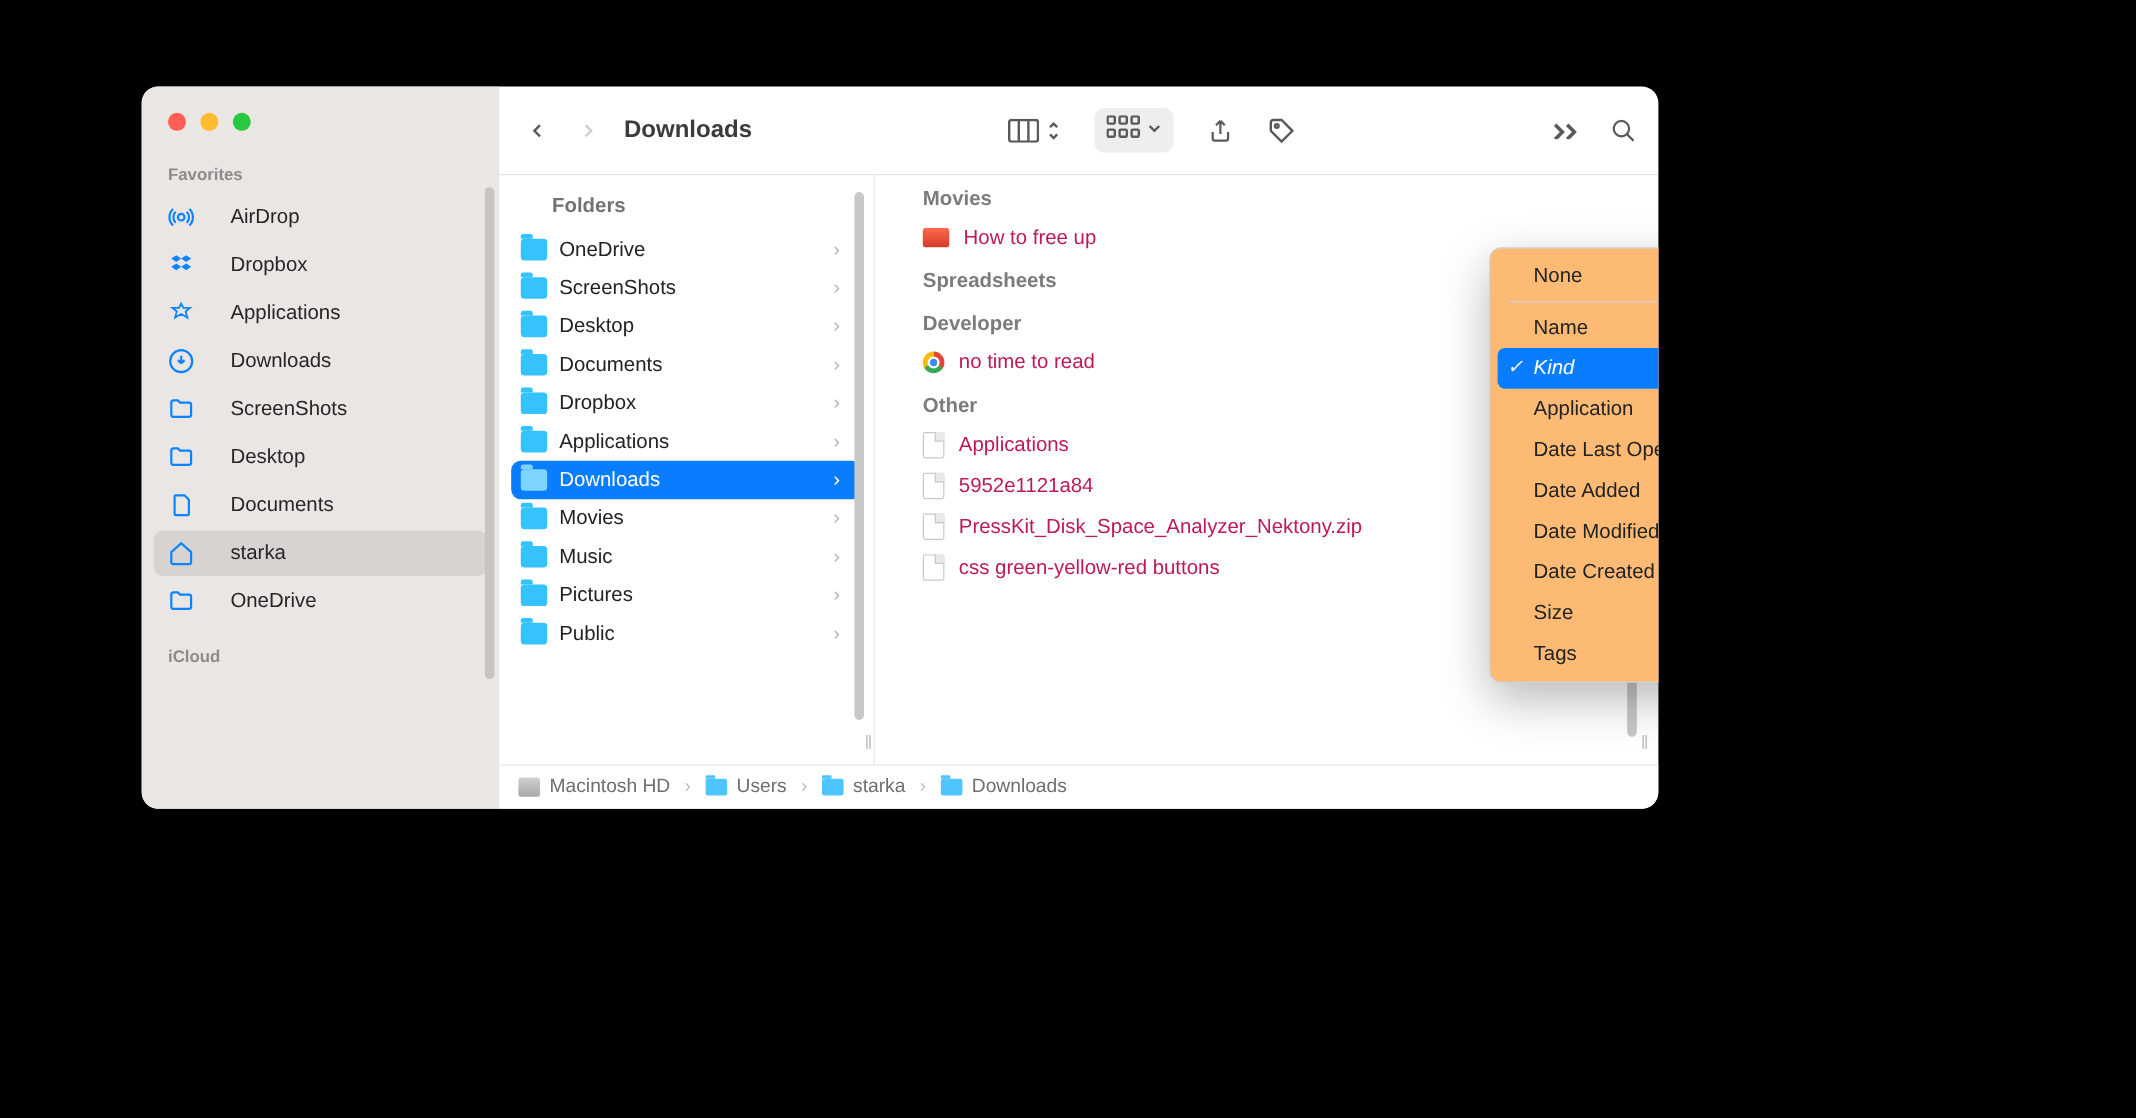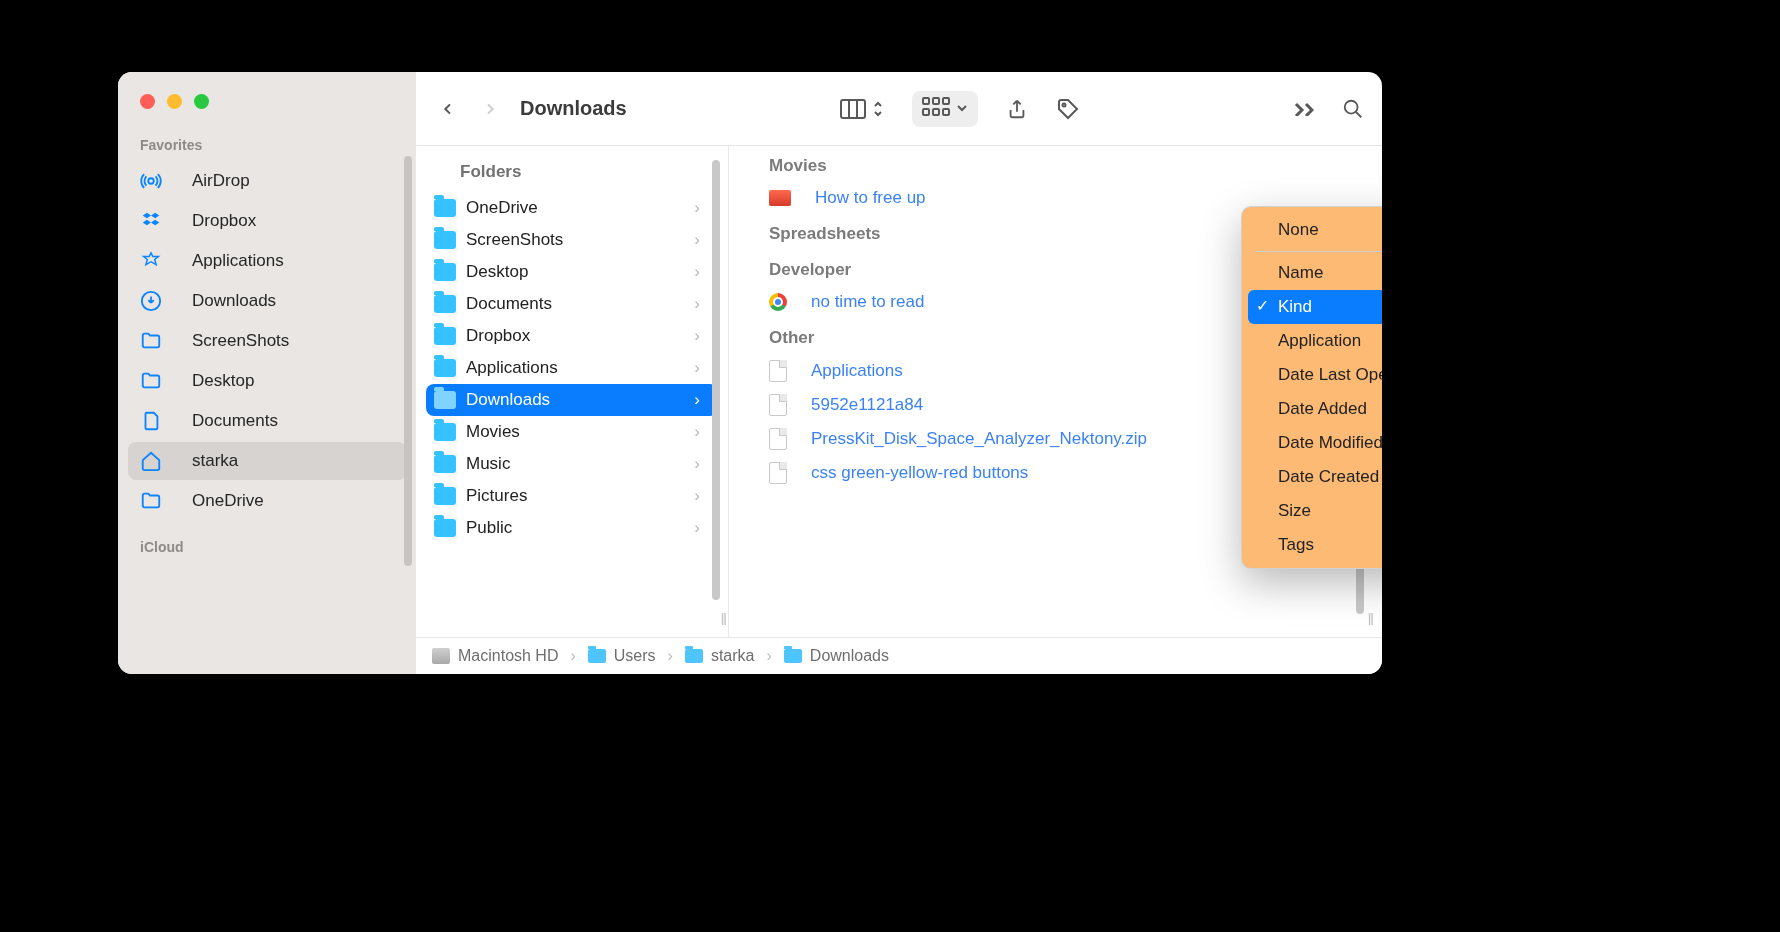--- a/index.html
+++ b/index.html
@@ -67,40 +67,40 @@
   .row {
     display:flex; align-items:center; gap:10px;
     padding: 6px 28px 6px 18px; font-size:17px; color:#222;
   }
   .row .fico { width:22px; height:18px; flex:0 0 22px; background:#35c2ff; border-radius:3px; position:relative; }
   .row .fico::before { content:""; position:absolute; top:-4px; left:0; width:10px; height:4px; background:#35c2ff; border-radius:2px 2px 0 0; }
   .row .chev { margin-left:auto; color:#b7b7b7; }
   .row.sel { background:#0a7dff; color:#fff; border-radius:8px; margin:0 10px; padding-left:8px; padding-right:18px; }
   .row.sel .chev { color:#fff; }
   .row.sel .fico, .row.sel .fico::before { background:#7fd3ff; }
-  .row2 { display:flex; align-items:center; gap:24px; padding: 6px 20px 6px 40px; font-size:17px; color:#3b82f6; white-space:nowrap; overflow:hidden; }
+  .row2 { display:flex; align-items:center; gap:12px; padding: 6px 20px 6px 40px; font-size:17px; color:#be185d; white-space:nowrap; overflow:hidden; }
   .doc-ico { width:18px; height:22px; flex:0 0 18px; background:#fff; border:1px solid #c9c9c9; border-radius:2px; position:relative; }
   .doc-ico::after { content:""; position:absolute; right:-1px; top:-1px; width:7px; height:7px; background:#e9e9e9; border-left:1px solid #c9c9c9; border-bottom:1px solid #c9c9c9; }
   .img-ico { width:22px; height:16px; flex:0 0 22px; background:linear-gradient(#ff6a4d,#d43a2a); border-radius:2px; }
   .chrome-ico { width:18px;height:18px;border-radius:50%; background: conic-gradient(#ea4335 0 120deg,#34a853 120deg 240deg,#fbbc05 240deg 360deg); position:relative; flex:0 0 18px;}
   .chrome-ico::after{content:"";position:absolute;inset:4px;border-radius:50%;background:#4285f4;border:2px solid #fff;}
 
   .col-track { position:absolute; right:8px; top:14px; width:8px; height:440px; background:#c8c8c8; border-radius:5px; }
   .col-handles { position:absolute; right:-1px; bottom:8px; color:#c2c2c2; font-size:16px; letter-spacing:2px;}
   .col2-track { position:absolute; right:18px; top:330px; width:8px; height:138px; background:#c8c8c8; border-radius:5px; }
 
   
   .menu {
     position:absolute; left: 825px; top: 60px; width: 242px;
     background: #fdba74; border:1px solid #d2d2d2; border-radius:10px;
     box-shadow: 0 14px 40px rgba(0,0,0,0.28);
     padding: 6px; z-index: 20;
   }
   .menu-item { padding:7px 12px 7px 30px; font-size:17px; color:#222; border-radius:6px; position:relative; }
-  .menu-item.sel { background:#0a7dff; color:#fff; }
+  .menu-item.sel { background:#0a7dff; color:#fff;font-style:italic; }
   .menu-item.sel::before { content:"✓"; position:absolute; left:8px; top:6px; font-size:16px; }
   .menu-sep { height:1px; background:#cfcfcf; margin:4px 8px; }
 
   
   .arrow { position:absolute; left:1080px; top:182px; z-index:30; }
 
   
   .pathbar {
     height: 37px; display:flex; align-items:center; gap:12px; padding: 0 16px;
     border-top:1px solid #e7e7e7; font-size:16px; color:#6e6e6e; background:#fff;

